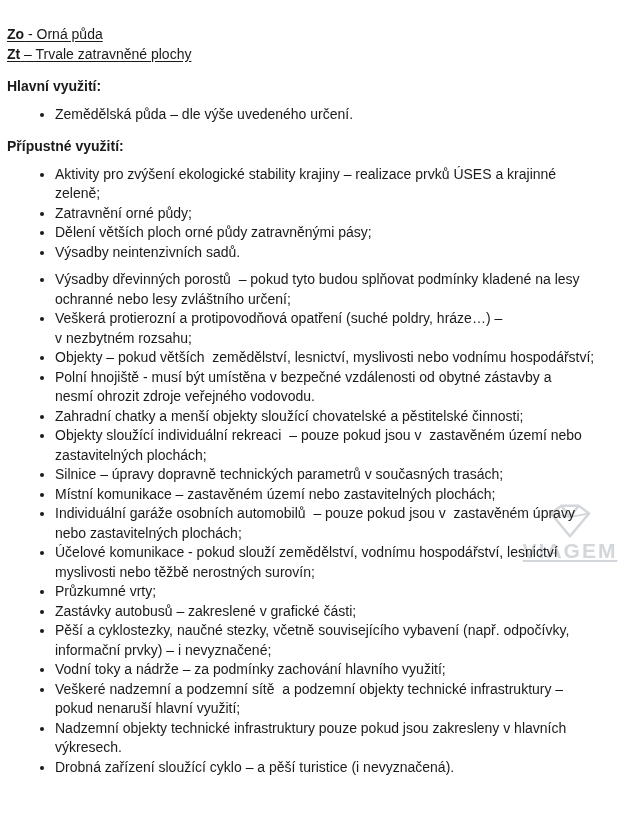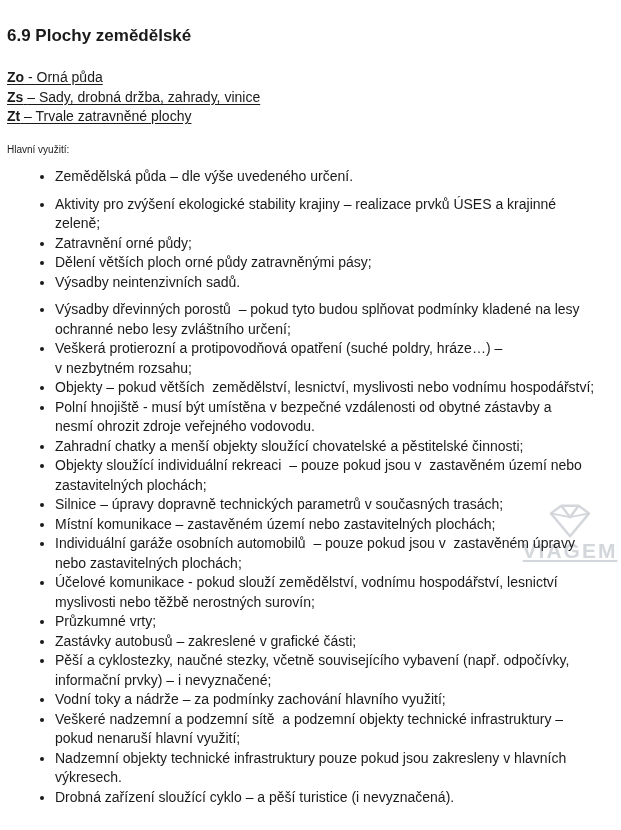--- a/index.html
+++ b/index.html
@@ -28,22 +28,22 @@
     line-height:19.5px;
   }
   .designation-line .underlined {
     text-decoration:underline;
     text-underline-offset:2px;
     margin-top:14px;
   }
   .designation-line b { font-weight:bold; }
   section { margin:0; }
   h2.section-heading {
-    font-size:10px;
-    font-weight:normal;
+    font-size:14px;
+    font-weight:bold;
     margin:13px 0 0 0;
     line-height:19.5px;
   }
   ul.bullet-list {
     margin:8px;
     padding:0 0 0 40px;
     list-style:disc;
   }
   ul.bullet-list li {
     font-size:14px;
@@ -67,34 +67,33 @@
     letter-spacing:2px;
     color:#d3d6da;
     line-height:20px;
     text-decoration:underline;
   }
 </style>
 </head>
 <body>
 
 <div class="page">
-  <h1 class="doc-title">6.9 Plochy zemědělské</h1>
   <div class="designations">
       <div class="designation-line"><span class="underlined"><b>Zo</b> <span>- Orná půda</span></span></div>
-      <div class="designation-line"><span class="underlined"><b>Zs</b> <span>– Sady, drobná držba, zahrady, vinice</span></span></div>
       <div class="designation-line"><span class="underlined"><b>Zt</b> <span>– Trvale zatravněné plochy</span></span></div>
     </div>
   <div>
       <section>
         <h2 class="section-heading">Hlavní využití:</h2>
         <ul class="bullet-list">
           <li>Zemědělská půda – dle výše uvedeného určení.</li>
         </ul>
       </section>
       <section>
+        <h2 class="section-heading">Přípustné využití:</h2>
         <ul class="bullet-list">
           <li>Aktivity pro zvýšení ekologické stability krajiny – realizace prvků ÚSES a krajinné zeleně;</li>
           <li>Zatravnění orné půdy;</li>
           <li>Dělení větších ploch orné půdy zatravněnými pásy;</li>
           <li>Výsadby neintenzivních sadů.</li>
         </ul>
       </section>
       <section>
         <ul class="bullet-list">
           <li>Výsadby dřevinných porostů  – pokud tyto budou splňovat podmínky kladené na lesy ochranné nebo lesy zvláštního určení;</li>

